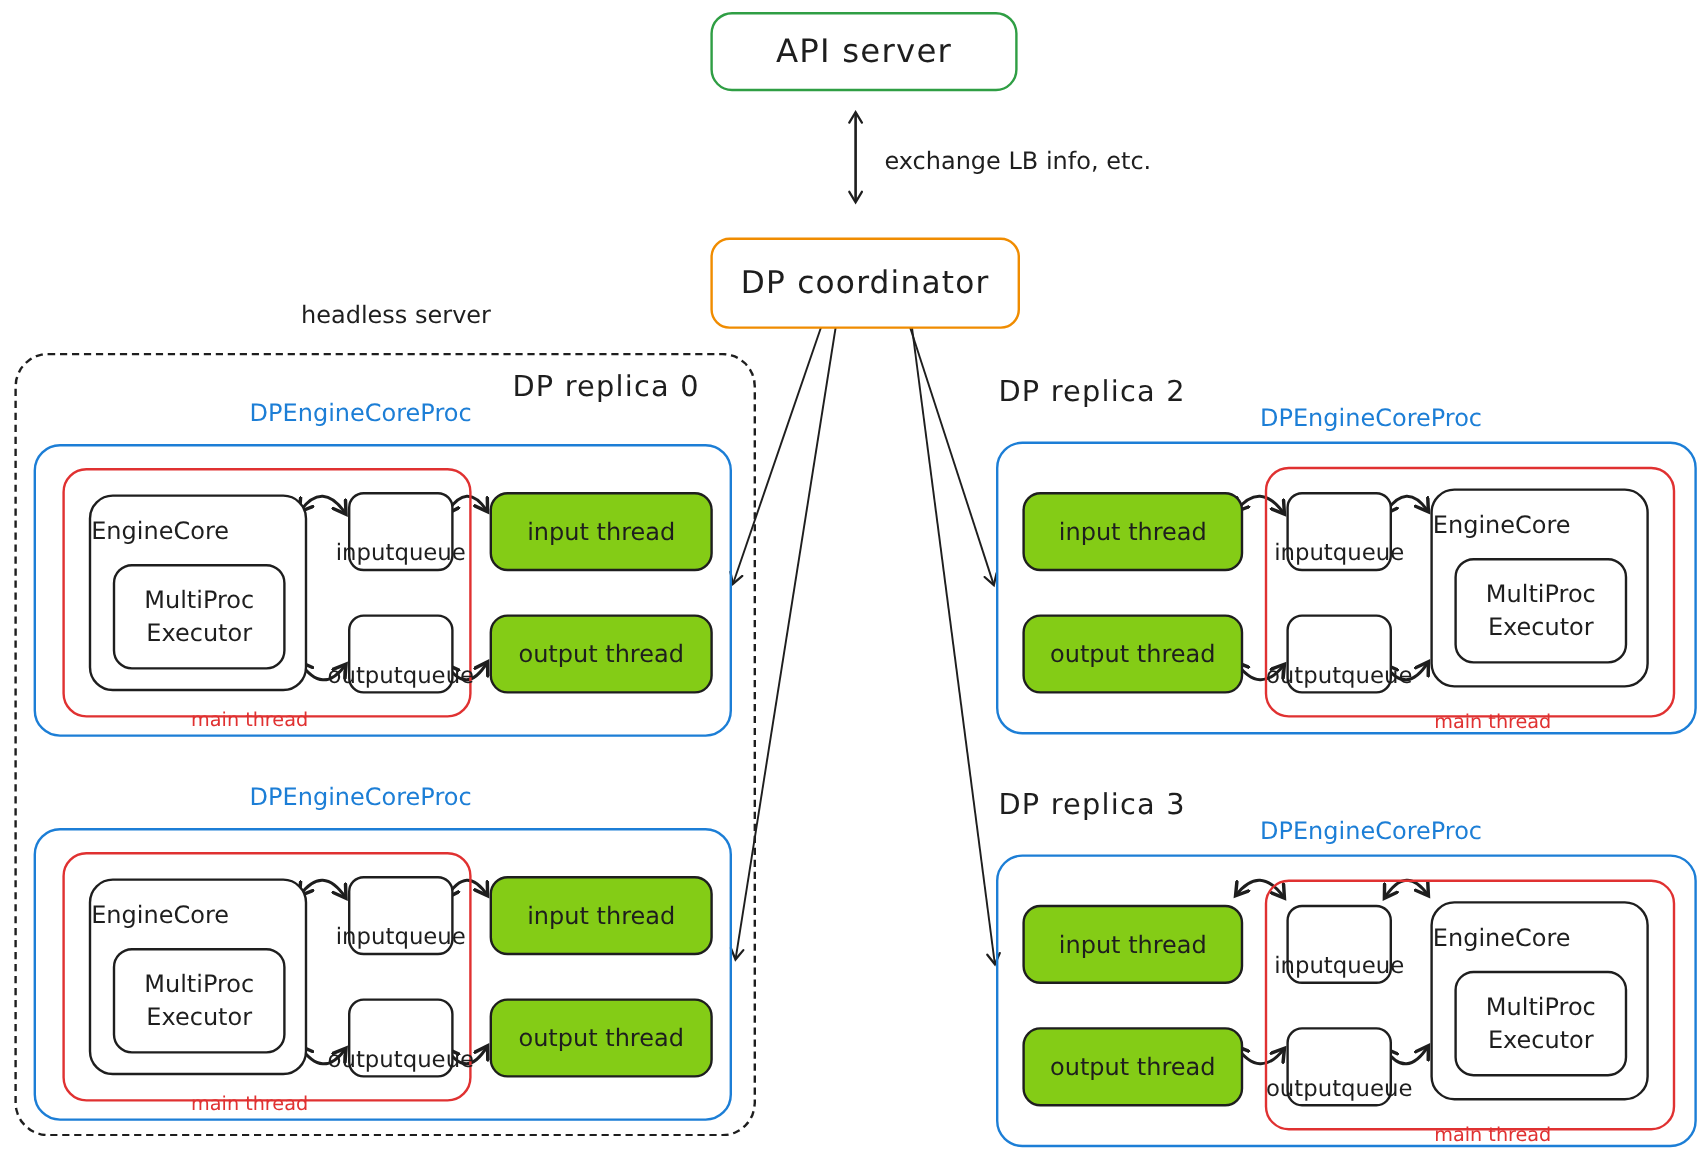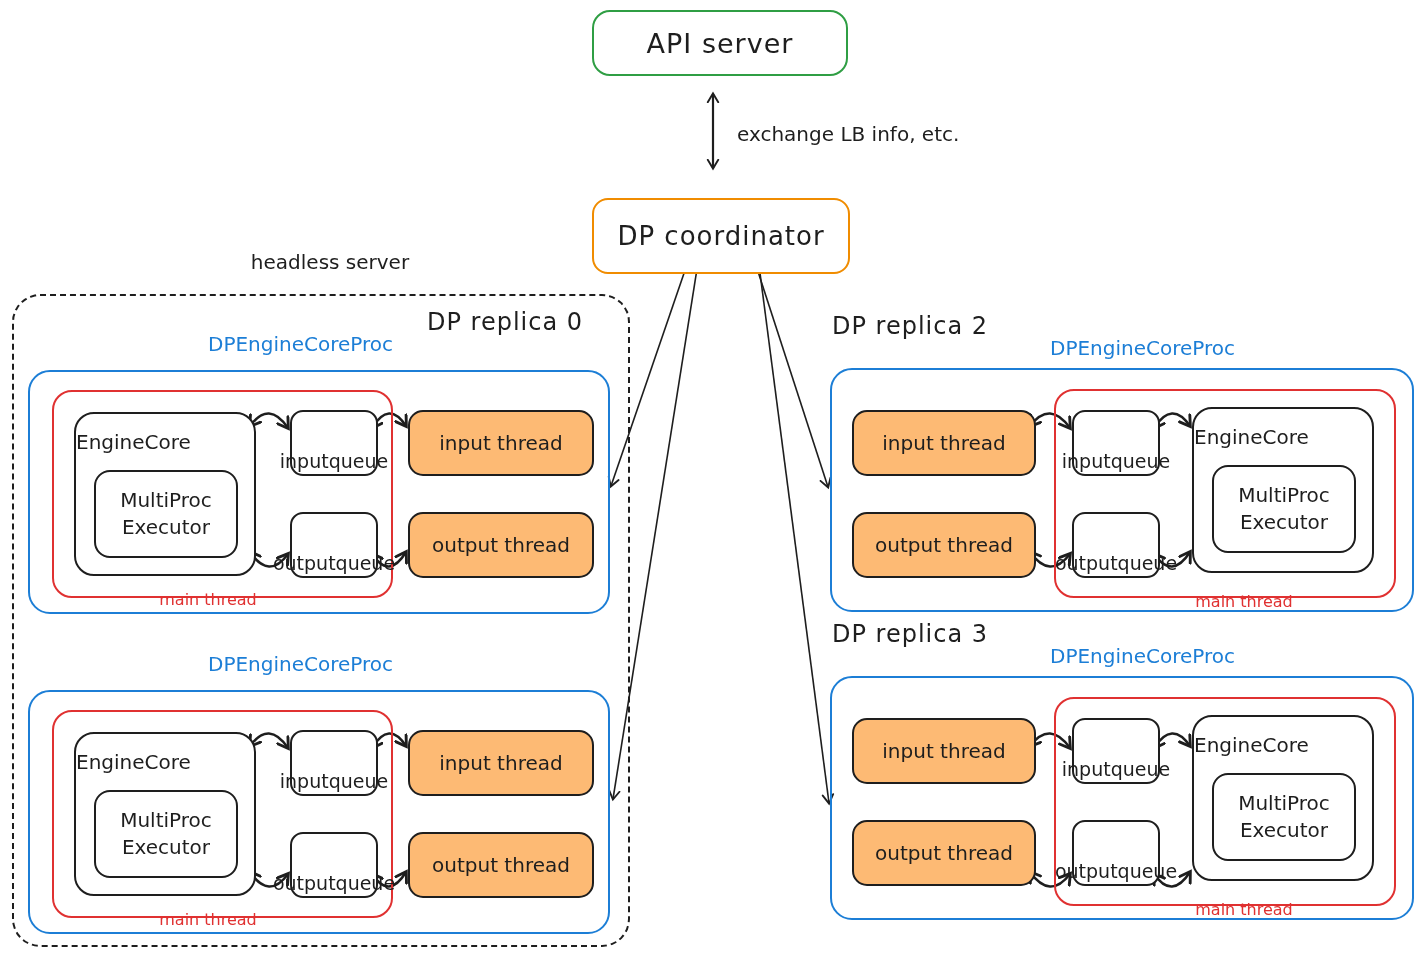--- a/index.html
+++ b/index.html
@@ -17,21 +17,21 @@
   .headless-lbl{left:245px;top:250px;width:170px;text-align:center;font-size:20px;}
 
   
   .dashed-box{left:12px;top:294px;width:618px;height:653px;border:2px dashed var(--ink);border-radius:28px;background:transparent;}
 
   
   .replica{position:absolute;width:578px;height:240px;border:2.4px solid var(--blue);border-radius:22px;background:transparent;}
   .replica.r0{left:28px;top:370px;}
   .replica.r1{left:28px;top:690px;}
   .replica.r2{left:830px;top:368px;width:580px;}
-  .replica.r3{left:830px;top:676px;width:580px;}
+  .replica.r3{left:830px;top:712px;width:580px;}
 
   .replica-title{position:absolute;font-size:24px;letter-spacing:1px;white-space:nowrap;}
   .left .replica-title{left:397px;top:-64px;}
   .right .replica-title{left:0px;top:-58px;}
   .proc-lbl{position:absolute;font-size:20px;color:var(--blue);white-space:nowrap;}
   .left .proc-lbl{left:178px;top:-40px;}
   .right .proc-lbl{left:218px;top:-34px;}
 
   .red-box{position:absolute;border:2.4px solid var(--red);border-radius:20px;background:transparent;}
   .left .red-box{left:22px;top:18px;width:337px;height:204px;}
@@ -42,21 +42,21 @@
 
   .engine-box{position:absolute;border:2.7px solid var(--ink);border-radius:20px;background:#fff;}
   .left .engine-box{left:44px;top:40px;width:178px;height:160px;}
   .right .engine-box{left:360px;top:37px;width:178px;height:162px;}
   .engine-lbl{position:absolute;top:16px;left:0;width:100%;text-align:left;font-size:20px;}
   .multiproc-box{position:absolute;left:18px;top:56px;width:140px;height:84px;border:2.5px solid var(--ink);
                  border-radius:16px;background:#fff;display:flex;flex-direction:column;align-items:center;justify-content:center;
                  font-size:20px;line-height:27px;}
   .queue-box{position:absolute;width:84px;height:62px;border:2.5px solid var(--ink);border-radius:13px;background:#fff;
              display:flex;flex-direction:row;align-items:flex-end;justify-content:center;font-size:19px;line-height:25px;}
-  .thread-box{position:absolute;width:182px;height:62px;border:2.5px solid var(--ink);border-radius:15px;background:#fdba74;
+  .thread-box{position:absolute;width:182px;height:62px;border:2.5px solid var(--ink);border-radius:15px;background:#84cc16;
               display:flex;align-items:center;justify-content:center;font-size:20px;}
   .left .queue-in{left:260px;top:38px;}
   .left .queue-out{left:260px;top:140px;}
   .left .thread-in{left:378px;top:38px;}
   .left .thread-out{left:378px;top:140px;}
   .right .thread-in{left:20px;top:40px;width:180px;}
   .right .thread-out{left:20px;top:142px;width:180px;}
   .right .queue-in{left:240px;top:40px;}
   .right .queue-out{left:240px;top:142px;}
 

